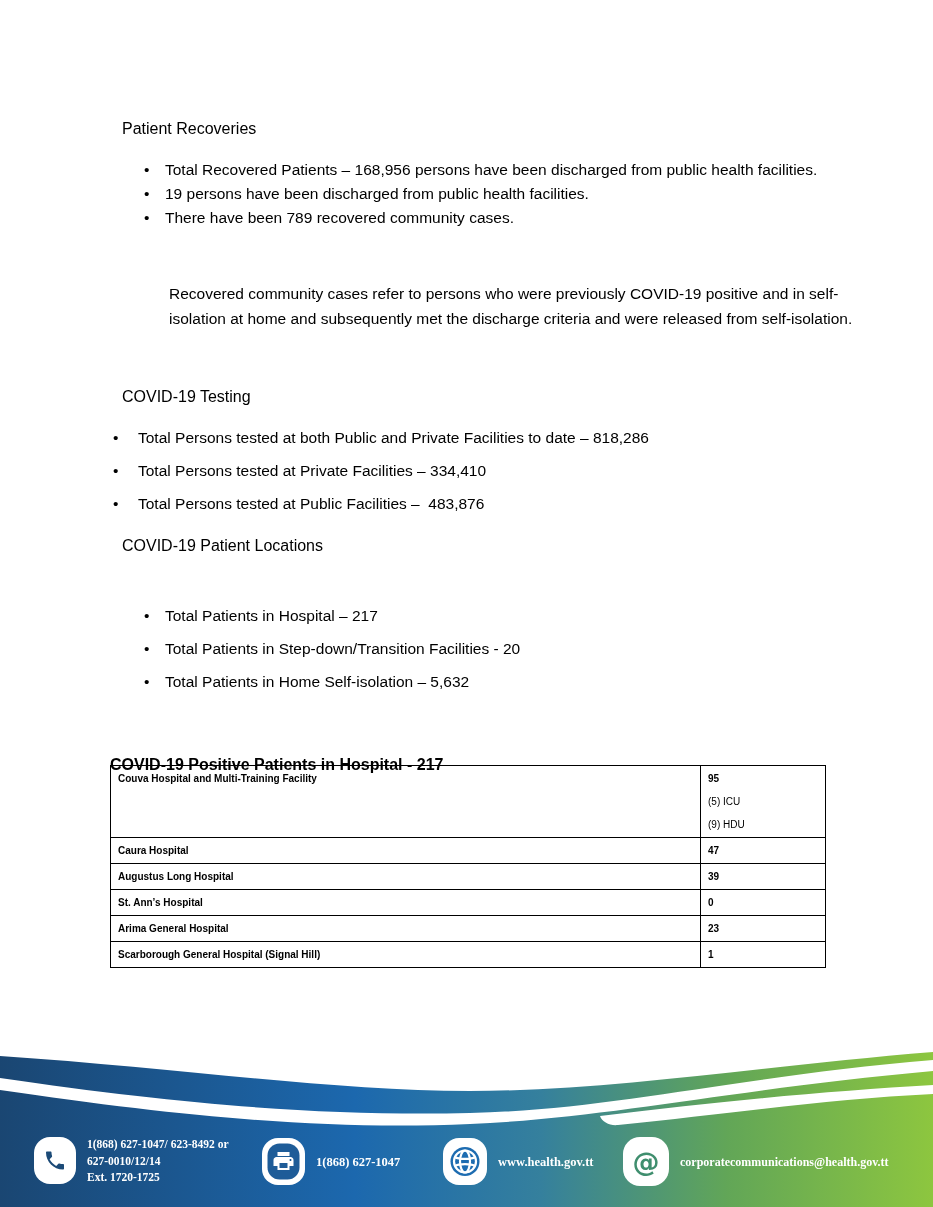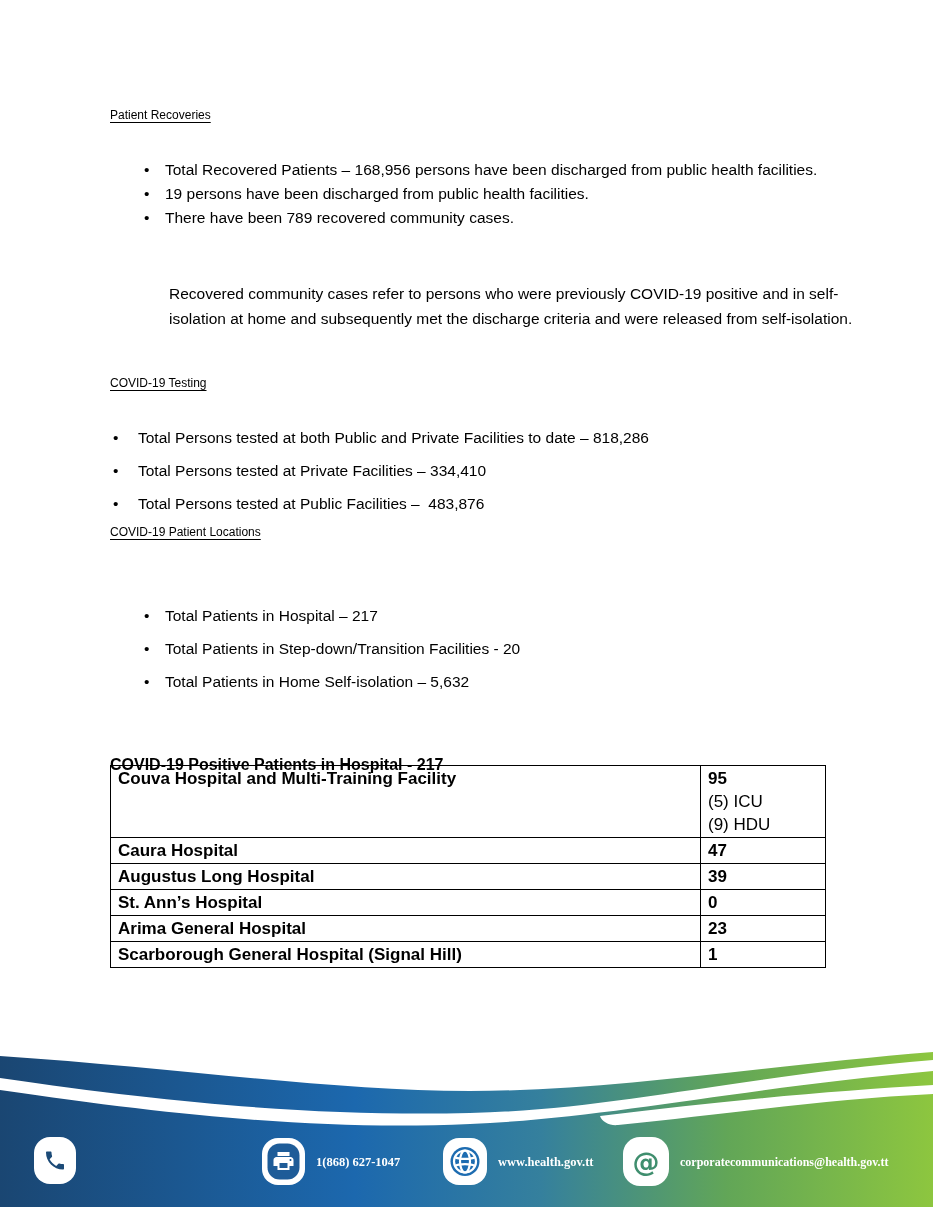--- a/index.html
+++ b/index.html
@@ -1,41 +1,41 @@
 <!DOCTYPE html>
 <html><head>
 <meta charset="utf-8">
 <style>
   html,body { margin:0; padding:0; background:#ffffff; }
   .page {
     position:relative; width:933px; height:1207px; background:#ffffff;
     font-family:"Liberation Sans", sans-serif; color:#000; overflow:hidden;
   }
   .heading {
-    position:absolute; left:110px; margin:0;
-    font-size:12px; font-weight:400;
-    text-decoration:underline; text-underline-offset:3px;
+    position:absolute; left:110px; margin:12px;
+    font-size:16px; font-weight:400;
+    text-underline-offset:3px;
   }
   .blist { position:absolute; list-style:none; margin:0; padding:0; font-size:15.5px; }
   .blist li { position:relative; padding-left:25px; line-height:24px; white-space:pre-wrap; }
   .blist li::before { content:"\2022"; position:absolute; left:4px; }
   .blist.testing li { padding-left:28px; }
   .blist.testing li::before { left:3px; }
   .spaced li { margin-bottom:9px; }
   .note {
     position:absolute; left:165px; top:278px; width:700px; margin:4px;
     font-size:15.5px; line-height:24.5px;
   }
   .table-title { position:absolute; left:110px; top:740px; font-size:16px; font-weight:700;margin-top:16px; }
   table.hospital {
     position:absolute; left:110px; top:765px; width:716px;
     border-collapse:collapse; table-layout:fixed;
   }
   table.hospital td {
-    border:1.6px solid #000; font-size:17px; font-weight:700;
+    border:1.6px solid #000; font-size:10px; font-weight:700;
     padding:1px 7px; line-height:23px; vertical-align:top;
   }
   td.val-cell { width:110px; }
   .detail { font-weight:400; }
 
   .footer-wave { position:absolute; left:0; top:1030px; width:933px; height:177px; display:block; }
   .contact {
     position:absolute; display:flex; align-items:center; gap:11px;
     color:#fff; font-family:"Liberation Serif", serif; font-weight:700;
   }
@@ -125,20 +125,25 @@
     <path d="M600,86 C720,71 830,61 933,55 L933,64 C830,69 735,83 618,95 C610,96 602,92 600,86 Z" fill="#ffffff"></path>
   </svg>
 
   <div class="contact phone" style="left:34px; top:1136px">
     <svg width="42" height="50" viewBox="0 0 42 50">
       <rect x="0" y="1" width="42" height="47" rx="16" fill="#ffffff"></rect>
       <g transform="translate(9,12.5)">
         <path fill="#1B4A77" d="M6.62 10.79c1.44 2.83 3.76 5.14 6.59 6.59l2.2-2.21c.27-.27.67-.36 1.02-.24 1.12.37 2.33.57 3.57.57.55 0 1 .45 1 1V20c0 .55-.45 1-1 1-9.39 0-17-7.61-17-17 0-.55.45-1 1-1h3.5c.55 0 1 .45 1 1 0 1.25.2 2.45.57 3.57.11.35.03.74-.25 1.02l-2.2 2.2z"></path>
       </g>
     </svg>
+    <div class="lines">
+      <div>1(868) 627-1047/ 623-8492 or</div>
+      <div>627-0010/12/14</div>
+      <div>Ext. 1720-1725</div>
+    </div>
   </div>
 
   <div class="contact fax" style="left:262px; top:1138px">
     <svg width="43" height="49" viewBox="0 0 43 49">
       <rect x="0" y="0" width="43" height="47" rx="16" fill="#ffffff"></rect>
       <rect x="5.5" y="5.5" width="32" height="36" rx="12" fill="#1E5C98"></rect>
       <g transform="translate(9.5,11)" fill="#ffffff">
         <path d="M19 8H5c-1.66 0-3 1.34-3 3v6h4v4h12v-4h4v-6c0-1.66-1.34-3-3-3zm-3 11H8v-5h8v5zm3-7c-.55 0-1-.45-1-1s.45-1 1-1 1 .45 1 1-.45 1-1 1zm-1-9H6v4h12V3z"></path>
       </g>
     </svg>

